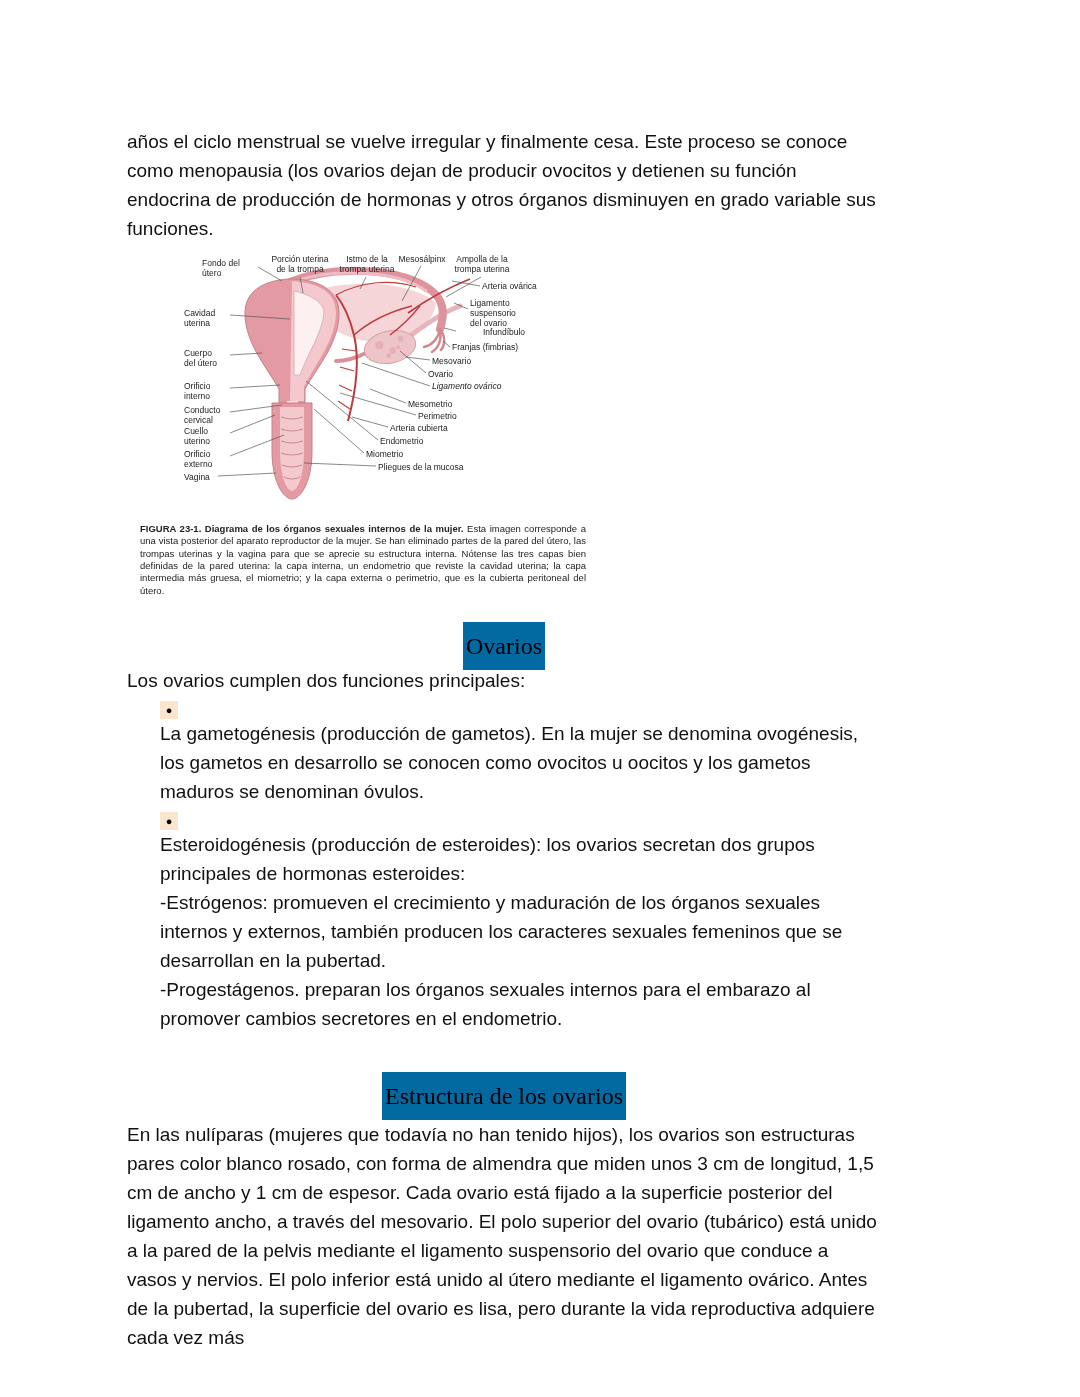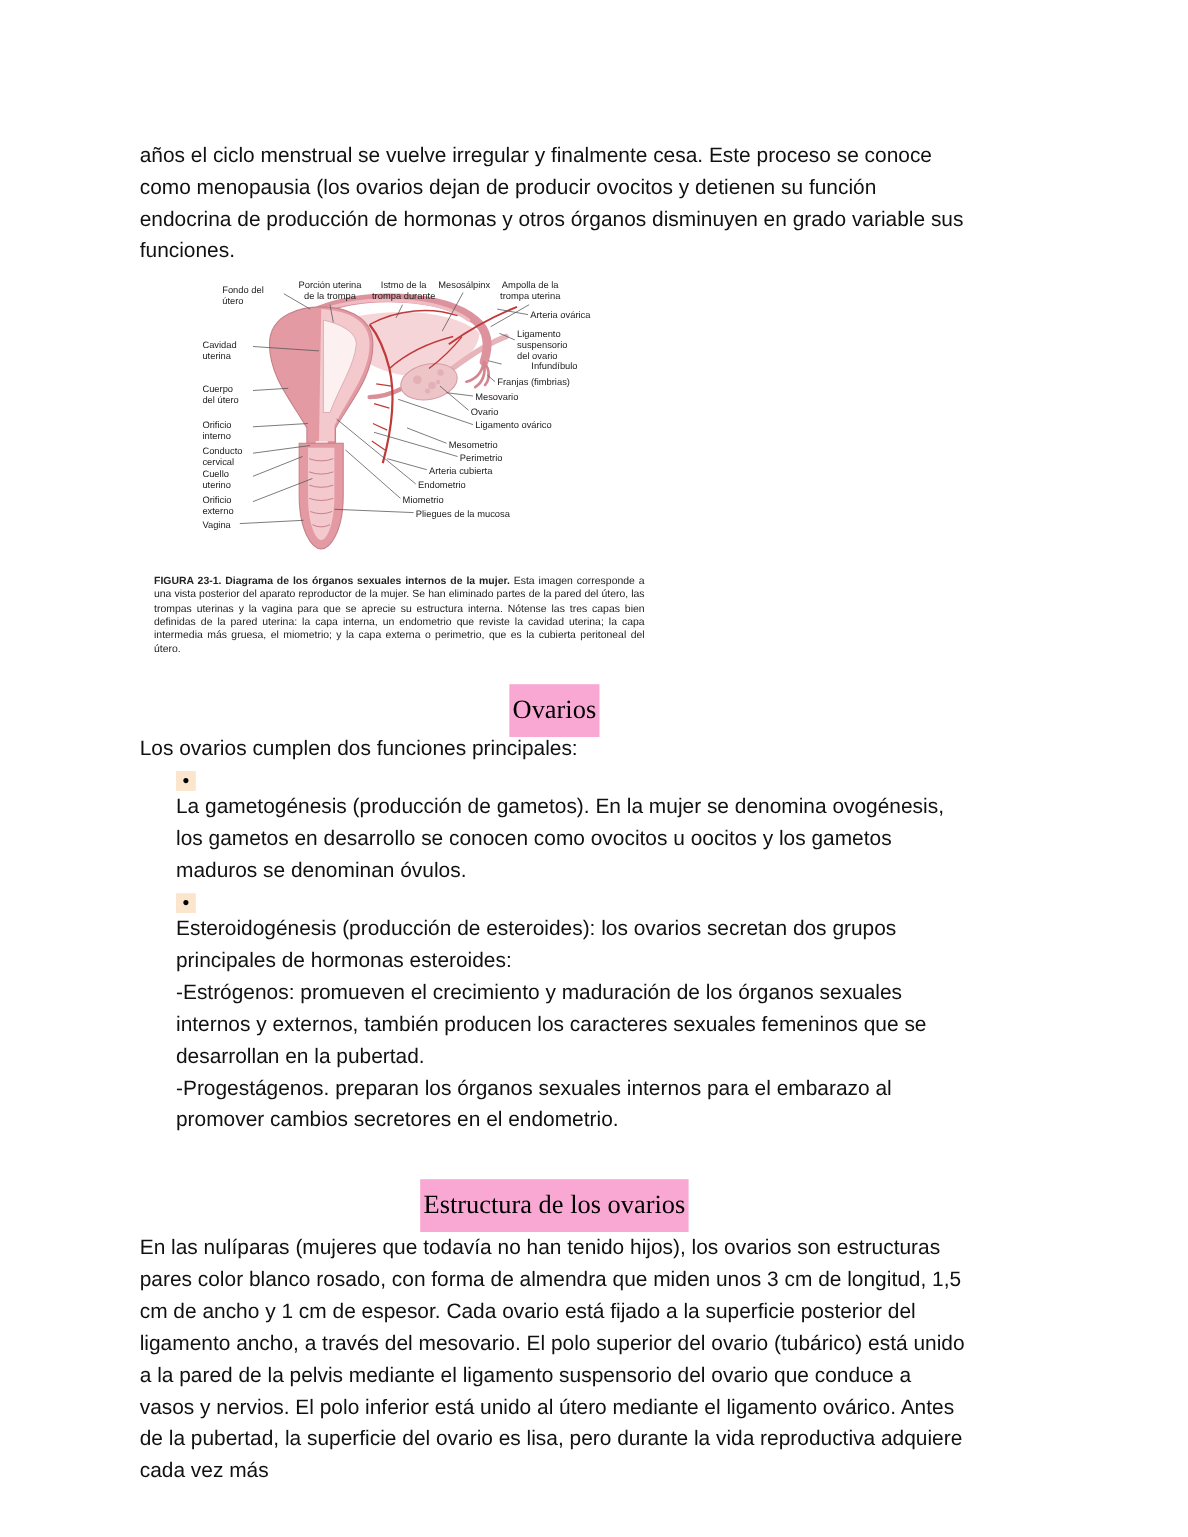--- a/index.html
+++ b/index.html
@@ -22,21 +22,21 @@
   }
   .fig-label.center { text-align:center; }
   .fig-caption { margin-top:10px; font-size:9.5px; line-height:1.3; color:#222; text-align:justify; }
   .fig-caption b { font-weight:bold; }
 
   
   .section-heading {
     font-family:"Liberation Serif", serif; font-weight:400; font-size:24px;
     text-align:center; margin-top:34px; line-height:30px; color:#000;
   }
-  .hl { background:#f9a8d4; padding:11px 3px; color:inherit; }
+  .hl { background:#0369a1; padding:11px 3px; color:inherit; }
   .lead { margin-top:5px; }
 
   .bullet-row { display:flex; margin-left:33px;flex-direction:column; }
   .bullet-dot {
     flex:none; width:18px; height:18px; margin-top:6px; margin-right:13px;
     background:#fce5cd; text-align:center; font-size:11px; line-height:18px; color:#000;
   }
   .bullet-dot::before { content:"●"; }
   .bullet-text { font-size:19px; line-height:29px; }
 
@@ -121,21 +121,21 @@
           <path d="M224,202 L174,158"></path>
           <path d="M236,215 L164,212"></path>
         </g>
       </svg>
 
       <span class="fig-label" style="left:62px; top:8px; width:58px;">Fondo del
 útero</span>
       <span class="fig-label center" style="left:124px; top:4px; width:72px;">Porción uterina
 de la trompa</span>
       <span class="fig-label center" style="left:194px; top:4px; width:66px;">Istmo de la
-trompa durante</span>
+trompa uterina</span>
       <span class="fig-label center" style="left:250px; top:4px; width:64px;">Mesosálpinx</span>
       <span class="fig-label center" style="left:306px; top:4px; width:72px;">Ampolla de la
 trompa uterina</span>
       <span class="fig-label" style="left:44px; top:58px;">Cavidad
 uterina</span>
       <span class="fig-label" style="left:44px; top:98px;">Cuerpo
 del útero</span>
       <span class="fig-label" style="left:44px; top:131px;">Orificio
 interno</span>
       <span class="fig-label" style="left:44px; top:155px;">Conducto
@@ -146,21 +146,21 @@
 externo</span>
       <span class="fig-label" style="left:44px; top:222px;">Vagina</span>
       <span class="fig-label" style="left:342px; top:31px;">Arteria ovárica</span>
       <span class="fig-label" style="left:330px; top:48px;">Ligamento
 suspensorio
 del ovario</span>
       <span class="fig-label" style="left:318px; top:77px;margin-left:25px;">Infundíbulo</span>
       <span class="fig-label" style="left:312px; top:92px;">Franjas (fimbrias)</span>
       <span class="fig-label" style="left:292px; top:106px;">Mesovario</span>
       <span class="fig-label" style="left:288px; top:119px;">Ovario</span>
-      <span class="fig-label" style="left:292px; top:131px;">Ligamento ovárico</span>
+      <span class="fig-label" style="left:292px; top:131px;font-style:italic;">Ligamento ovárico</span>
       <span class="fig-label" style="left:268px; top:149px;">Mesometrio</span>
       <span class="fig-label" style="left:278px; top:161px;">Perimetrio</span>
       <span class="fig-label" style="left:250px; top:173px;">Arteria cubierta</span>
       <span class="fig-label" style="left:240px; top:186px;">Endometrio</span>
       <span class="fig-label" style="left:226px; top:199px;">Miometrio</span>
       <span class="fig-label" style="left:238px; top:212px;">Pliegues de la mucosa</span>
     </div>
 
     <figcaption class="fig-caption">
       <b>FIGURA 23-1. Diagrama de los órganos sexuales internos de la mujer.</b>

